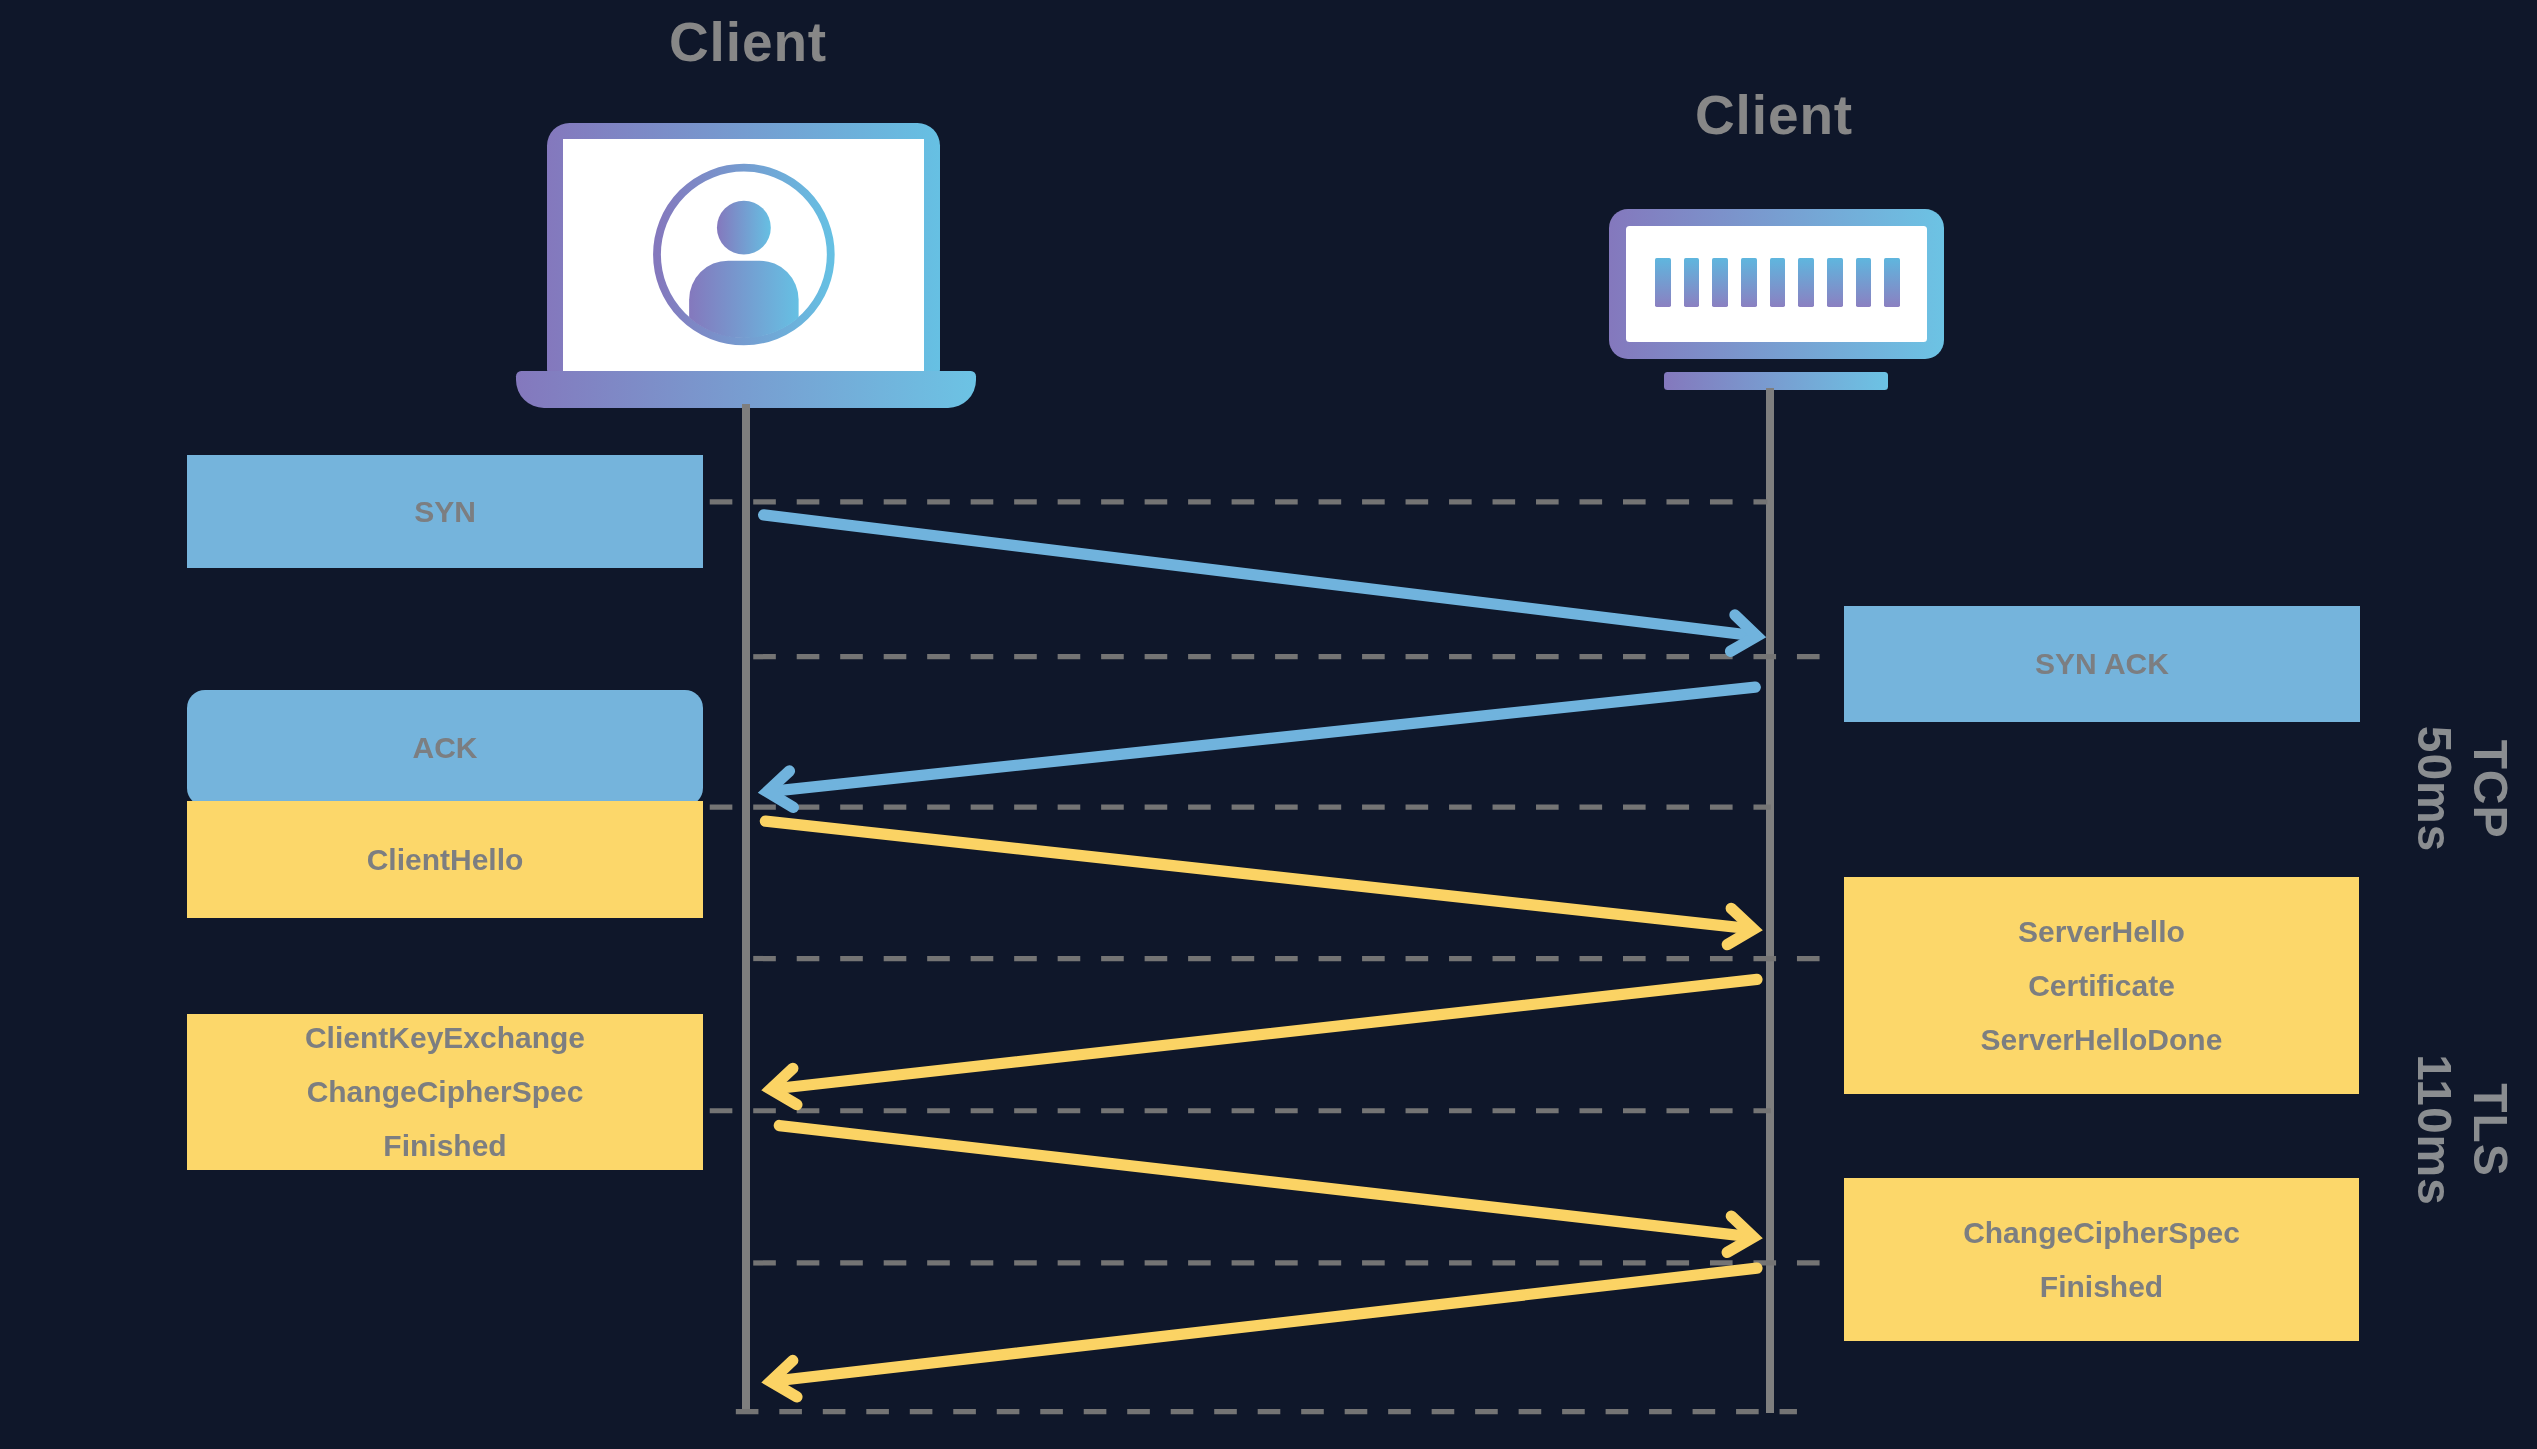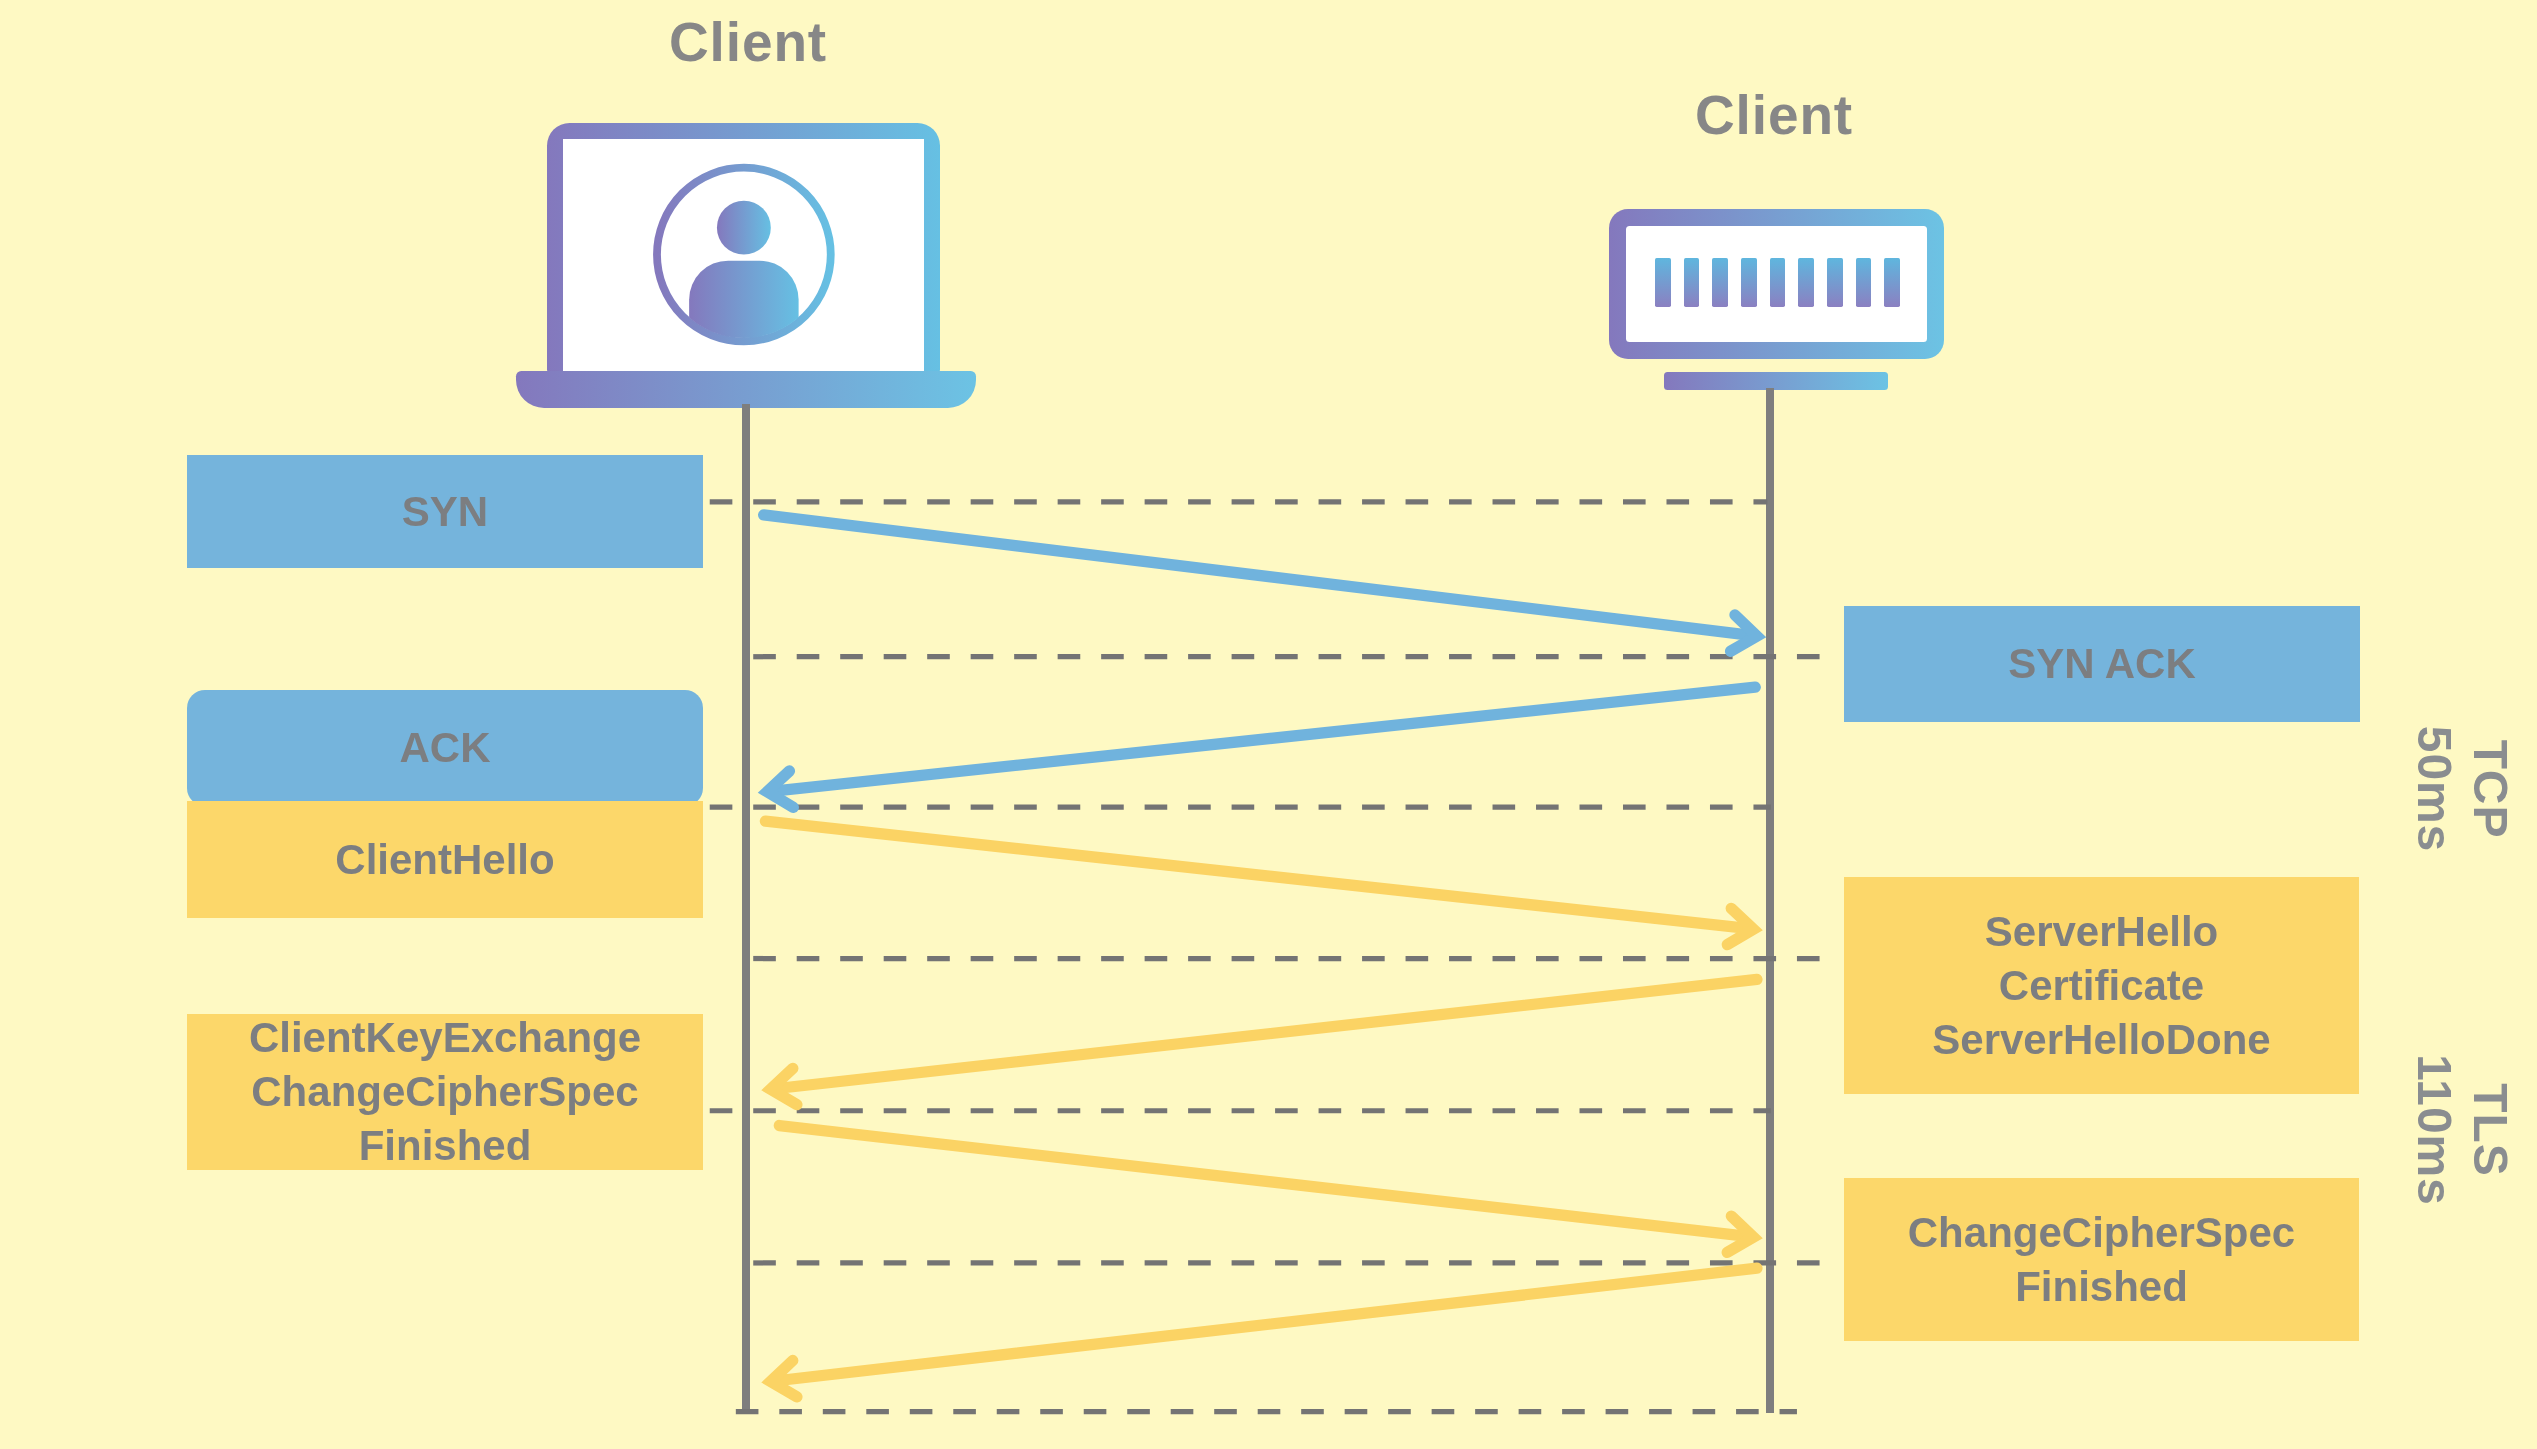--- a/index.html
+++ b/index.html
@@ -1,18 +1,18 @@
 <!DOCTYPE html>
 <html style="font-size:14px"><head>
 <meta charset="utf-8">
 <style>
   html,body{margin:0;padding:0;background:#f0f0ee;}
   #canvas{
     position:relative;width:2538px;height:1450px;overflow:hidden;
-    background:#fef9c3;
+    background:#0f172a;
     font-family:"Liberation Sans","DejaVu Sans",sans-serif;
     font-weight:700;
   }
   
   .actor-label{
     position:absolute;width:452px;text-align:center;
     color:#878787;font-size:55px;letter-spacing:0.9px;
   }
   #client-label{left:522px;top:10.4px;}
   #server-label{left:1548px;top:83px;}
@@ -62,21 +62,21 @@
   .lifeline{position:absolute;width:7.8px;background:#7e7e7e;}
   #client-lifeline{left:742px;top:404px;height:1009px;}
   #server-lifeline{left:1766px;top:388px;height:1025px;}
 
   
   .box{
     position:absolute;display:flex;flex-direction:column;
     justify-content:center;align-items:center;text-align:center;
     color:#7c7e81;
   }
-  .box .ln{font-size:42px;line-height:54px;}
+  .box .ln{font-size:30px;line-height:54px;}
   .box.blue{background:#75b4dc;}
   .box.yellow{background:#fcd76a;}
   #box-syn        {left:187px; top:455px; width:516px; height:113px;}
   #box-synack     {left:1844px;top:606px; width:516px; height:116px;}
   #box-ack        {left:187px; top:690px; width:516px; height:116px;border-radius:18px;}
   #box-chello     {left:187px; top:801px; width:516px; height:117px;}
   #box-shello     {left:1844px;top:840px; width:515px; height:217px;margin-top:37px;}
   #box-ckey       {left:187px; top:995px;width:516px; height:156px;margin-top:19px;}
   #box-ccs        {left:1844px;top:1178px;width:515px; height:163px;}
 

